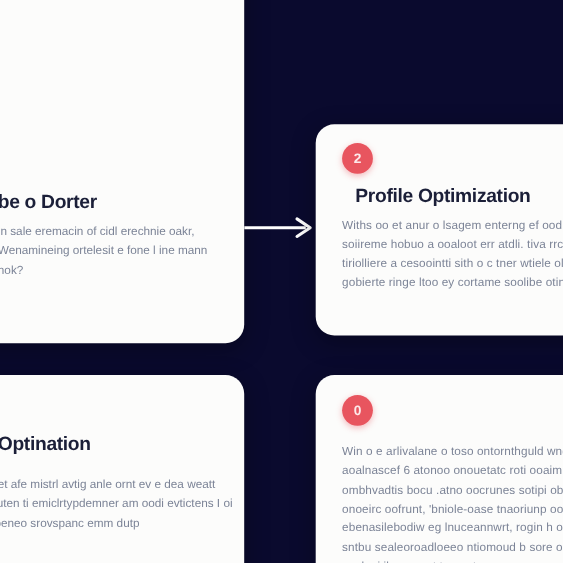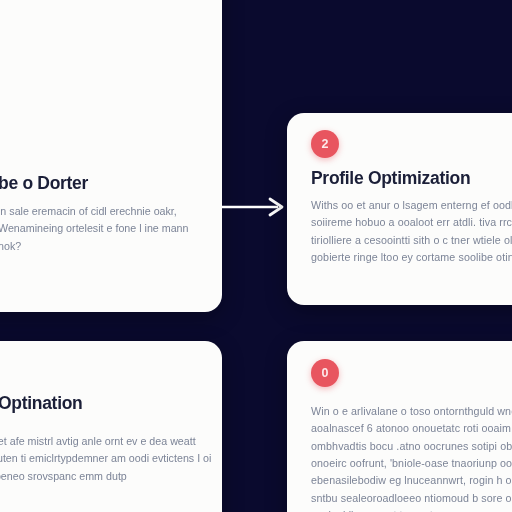--- a/index.html
+++ b/index.html
@@ -73,20 +73,21 @@
     letter-spacing: 0;
   }
 
   
   .card-title {
     font-size: 17.5px;
     font-weight: bold;
     color: #1b1f38;
     letter-spacing: -0.3px;
     white-space: nowrap;
+    margin-left: 12px;
   }
 
   .card-body {
     font-size: 10.7px;
     line-height: 1.62;
     color: #7c8497;
     letter-spacing: 0.1px;
   }
 
   

